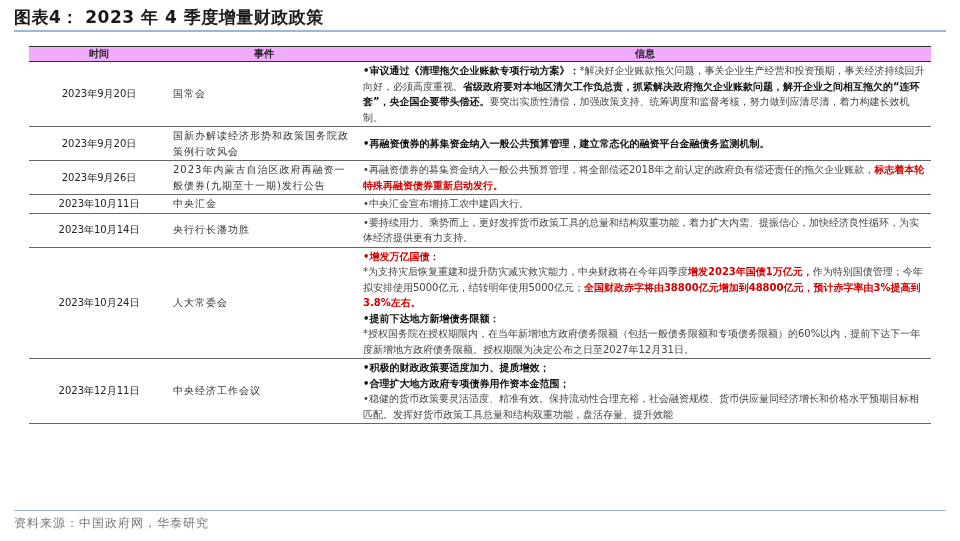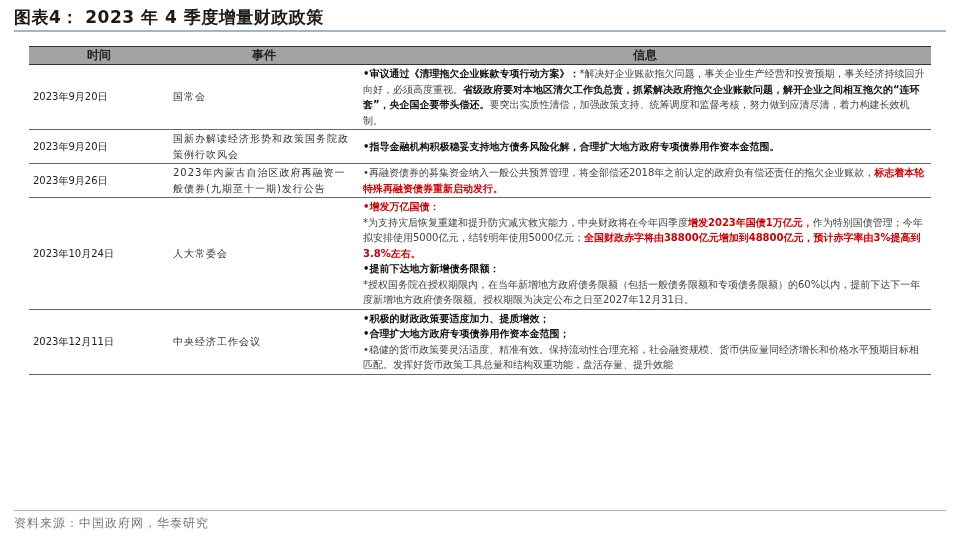--- a/index.html
+++ b/index.html
@@ -2,24 +2,24 @@
 <html><head>
 <meta charset="utf-8">
 <style>
   html, body { margin: 0; padding: 0; background: #ffffff; }
   body { width: 960px; height: 541px; position: relative; overflow: hidden;
          font-family: "DejaVu Sans", "Liberation Sans", sans-serif; color: #333; }
   .title { position: absolute; left: 14px; top: 6px; font-size: 17px; font-weight: bold; color: #1a1a1a;
            letter-spacing: 0.5px; }
   .title-rule { position: absolute; left: 14px; right: 14px; top: 30px; height: 2px; background: #9fb6d2; }
   table { position: absolute; left: 29px; top: 46px; width: 902px; border-collapse: collapse; table-layout: fixed; }
-  th { background: #a3a3a3; font-size: 12px; font-weight: bold; color: #222; height: 14px; padding: 0;
+  th { background: #f0abfc; font-size: 10px; font-weight: bold; color: #222; height: 14px; padding: 0;
        border-top: 1.5px solid #333; border-bottom: 1.5px solid #333; }
   td { font-size: 10px; line-height: 15.5px; padding: 1px 4px; vertical-align: middle; border-bottom: 1.5px solid #666; }
-  td.date { width: 140px; color: #222; }
+  td.date { text-align: center; width: 140px; color: #222; }
   td.event { text-align: left; width: 190px; color: #333; letter-spacing: 1px; }
   td.info { text-align: left; color: #444; }
   .b { font-weight: bold; color: #111; }
   .r { color: #d40000; font-weight: bold; }
   .n { font-weight: normal; color: #444; }
   .line { display: block; }
   .footer-rule { position: absolute; left: 14px; right: 14px; top: 510px; height: 1px; background: #9fb6d2; }
   .footer { position: absolute; left: 14px; top: 515px; font-size: 12px; color: #777; letter-spacing: 1px; }
 </style>
 </head>
@@ -38,26 +38,36 @@
   </thead>
   <tbody id="tbody">
       <tr>
         <td class="date">2023年9月20日</td>
         <td class="event">国常会</td>
         <td class="info"><span class="b">•审议通过《清理拖欠企业账款专项行动方案》：</span><span class="n">*解决好企业账款拖欠问题，事关企业生产经营和投资预期，事关经济持续回升向好，必须高度重视。</span><span class="b">省级政府要对本地区清欠工作负总责，抓紧解决政府拖欠企业账款问题，解开企业之间相互拖欠的“连环套”，央企国企要带头偿还。</span><span class="n">要突出实质性清偿，加强政策支持、统筹调度和监督考核，努力做到应清尽清，着力构建长效机制。</span></td>
       </tr>
       <tr>
         <td class="date">2023年9月20日</td>
         <td class="event">国新办解读经济形势和政策国务院政策例行吹风会</td>
-        <td class="info"><span class="b">•指导金融机构积极稳妥支持地方债务风险化解，合理扩大地方政府专项债券用作资本金范围。</span></td>
+        <td class="info"><span class="b">•再融资债券的募集资金纳入一般公共预算管理，建立常态化的融资平台金融债务监测机制。</span></td>
       </tr>
       <tr>
         <td class="date">2023年9月26日</td>
         <td class="event">2023年内蒙古自治区政府再融资一般债券(九期至十一期)发行公告</td>
         <td class="info"><span class="n">•再融资债券的募集资金纳入一般公共预算管理，将全部偿还2018年之前认定的政府负有偿还责任的拖欠企业账款，</span><span class="r">标志着本轮特殊再融资债券重新启动发行。</span></td>
+      </tr>
+      <tr>
+        <td class="date">2023年10月11日</td>
+        <td class="event">中央汇金</td>
+        <td class="info"><span class="n">•中央汇金宣布增持工农中建四大行。</span></td>
+      </tr>
+      <tr>
+        <td class="date">2023年10月14日</td>
+        <td class="event">央行行长潘功胜</td>
+        <td class="info"><span class="n">•要持续用力、乘势而上，更好发挥货币政策工具的总量和结构双重功能，着力扩大内需、提振信心，加快经济良性循环，为实体经济提供更有力支持。</span></td>
       </tr>
       <tr>
         <td class="date">2023年10月24日</td>
         <td class="event">人大常委会</td>
         <td class="info"><span class="r line">•增发万亿国债：</span><span class="n">*为支持灾后恢复重建和提升防灾减灾救灾能力，中央财政将在今年四季度</span><span class="r">增发2023年国债1万亿元，</span><span class="n">作为特别国债管理；今年拟安排使用5000亿元，结转明年使用5000亿元；</span><span class="r">全国财政赤字将由38800亿元增加到48800亿元，预计赤字率由3%提高到3.8%左右。</span><span class="b line">•提前下达地方新增债务限额：</span><span class="n">*授权国务院在授权期限内，在当年新增地方政府债务限额（包括一般债务限额和专项债务限额）的60%以内，提前下达下一年度新增地方政府债务限额。授权期限为决定公布之日至2027年12月31日。</span></td>
       </tr>
       <tr>
         <td class="date">2023年12月11日</td>
         <td class="event">中央经济工作会议</td>
         <td class="info"><span class="b line">•积极的财政政策要适度加力、提质增效；</span><span class="b line">•合理扩大地方政府专项债券用作资本金范围；</span><span class="n">•稳健的货币政策要灵活适度、精准有效。保持流动性合理充裕，社会融资规模、货币供应量同经济增长和价格水平预期目标相匹配。发挥好货币政策工具总量和结构双重功能，盘活存量、提升效能</span></td>

